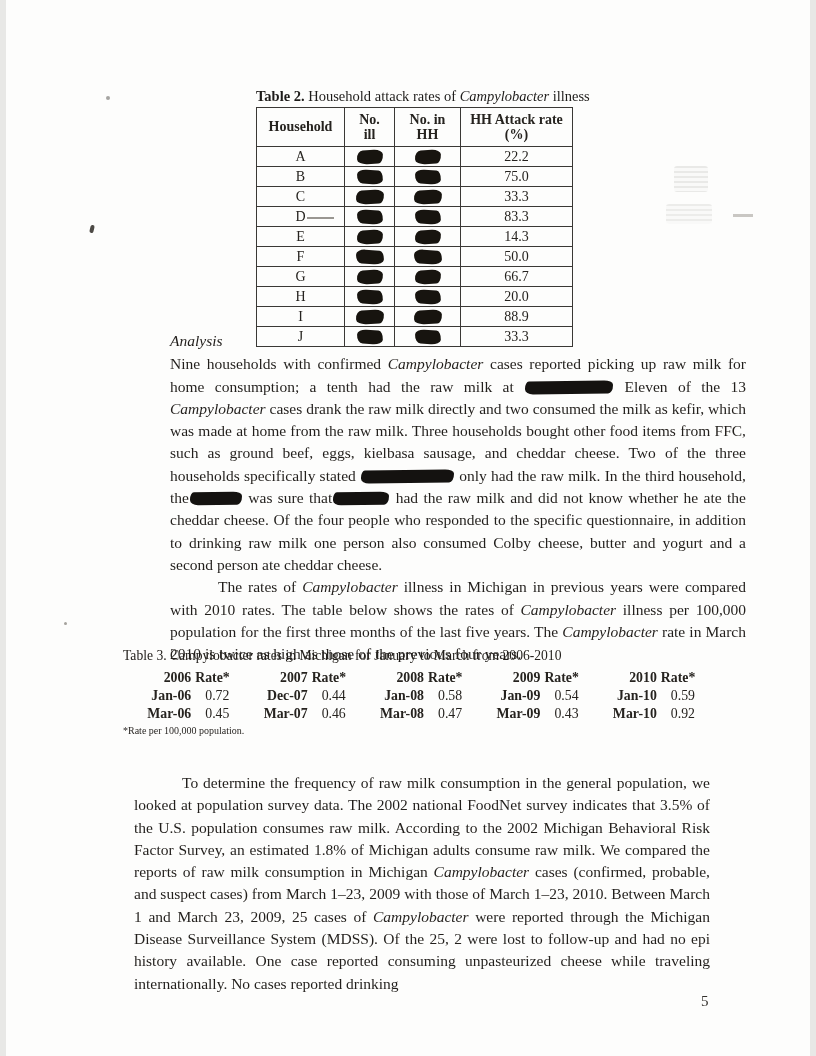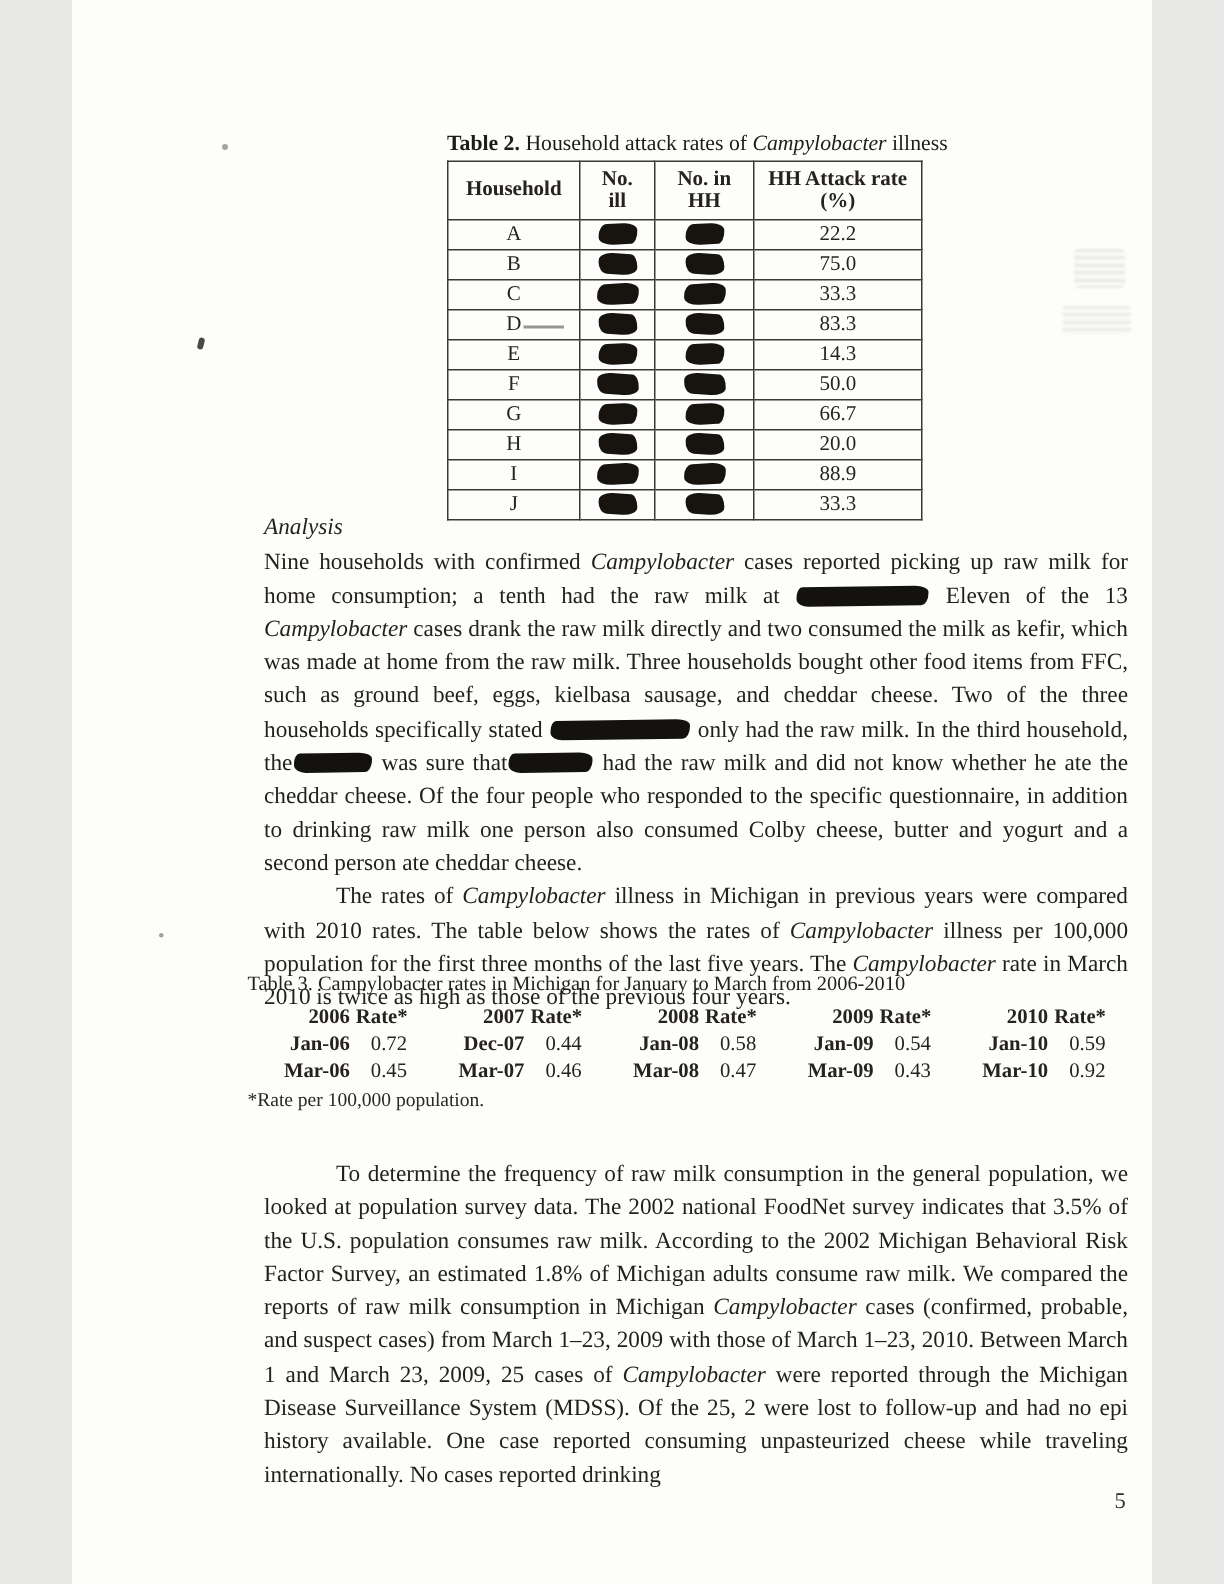--- a/index.html
+++ b/index.html
@@ -1,17 +1,17 @@
 <!DOCTYPE html>
 <html><head>
 <meta charset="utf-8">
 <style>
   html,body{margin:0;padding:0;background:#e8e8e6;}
   #page{
-    position:relative;width:720px;height:1056px;margin:0 auto;
+    position:relative;width:804px;height:1056px;margin:0 auto;
     background:#fdfdfc;overflow:hidden;
     font-family:"Liberation Serif","DejaVu Serif",serif;
     color:#1e1c1a;
   }
   
   #table2-wrap{position:absolute;left:250px;top:88px;width:318px;}
   #table2-caption{font-size:14.5px;text-align:center;margin-bottom:2px;white-space:nowrap;}
   #table2-caption strong{font-weight:bold;}
   #table2-caption em{font-style:italic;}
   table.t2{border-collapse:collapse;width:316px;table-layout:fixed;}
@@ -41,21 +41,21 @@
     transform:rotate(-.8deg);vertical-align:-2px;margin:0 1px;
   }
   
   #table3-wrap{position:absolute;left:117px;top:648px;width:590px;}
   #table3-caption{font-size:13.6px;margin-bottom:5px;color:#24211d;}
   table.t3{border-collapse:collapse;width:582px;table-layout:fixed;}
   table.t3 th, table.t3 td{font-size:13.8px;padding:0 2px;line-height:18px;color:#26231f;}
   table.t3 .mcol{text-align:right;font-weight:bold;}
   table.t3 .rcol{text-align:right;font-weight:normal;padding-right:10px;}
   table.t3 th.rcol{font-weight:bold;text-align:right;}
-  #table3-footnote{font-size:13px;margin-top:2px;color:#2a2724;}
+  #table3-footnote{font-size:10px;margin-top:2px;color:#2a2724;}
   
   #page-number{position:absolute;left:695px;top:993px;font-size:15px;color:#33302c;}
   
   .artifact{position:absolute;pointer-events:none;}
   #smudge-1{left:668px;top:166px;width:34px;height:26px;
     background:repeating-linear-gradient(180deg,#d9d9d7 0 2px,#f6f6f5 2px 5px);
     opacity:.55;filter:blur(.6px);border-radius:3px;}
   #smudge-2{left:660px;top:204px;width:46px;height:20px;
     background:repeating-linear-gradient(180deg,#dcdcda 0 2px,#f7f7f6 2px 5px);
     opacity:.5;filter:blur(.7px);border-radius:3px;}
@@ -156,21 +156,21 @@
           <tr>
             <td>J</td>
             <td><span class="cellblob"></span></td>
             <td><span class="cellblob"></span></td>
             <td>33.3</td>
           </tr>
         </tbody>
     </table>
   </div>
 
-  <div class="bodyblock" style="top:341px;">
+  <div class="bodyblock" style="top:330px;margin-left:36px;">
     <p id="analysis-heading" class="para">Analysis</p>
     <p class="para just"><span>Nine households with confirmed </span><em>Campylobacter</em><span> cases reported picking up raw milk for home consumption; a tenth had the raw milk at </span><span class="redact" style="width: 88px;"></span><span> Eleven of the 13 </span><em>Campylobacter</em><span> cases drank the raw milk directly and two consumed the milk as kefir, which was made at home from the raw milk. Three households bought other food items from FFC, such as ground beef, eggs, kielbasa sausage, and cheddar cheese. Two of the three households specifically stated </span><span class="redact" style="width: 93px;"></span><span> only had the raw milk. In the third household, the</span><span class="redact" style="width: 52px;"></span><span> was sure that</span><span class="redact" style="width: 56px;"></span><span> had the raw milk and did not know whether he ate the cheddar cheese. Of the four people who responded to the specific questionnaire, in addition to drinking raw milk one person also consumed Colby cheese, butter and yogurt and a second person ate cheddar cheese.</span></p>
     <p class="para just indent"><span>The rates of </span><em>Campylobacter</em><span> illness in Michigan in previous years were compared with 2010 rates. The table below shows the rates of </span><em>Campylobacter</em><span> illness per 100,000 population for the first three months of the last five years. The </span><em>Campylobacter</em><span> rate in March 2010 is twice as high as those of the previous four years.</span></p>
   </div>
 
   <div id="table3-wrap">
     <div id="table3-caption">Table 3. Campylobacter rates in Michigan for January to March from 2006-2010</div>
     <table class="t3">
       <colgroup>
         <col style="width:70px">

